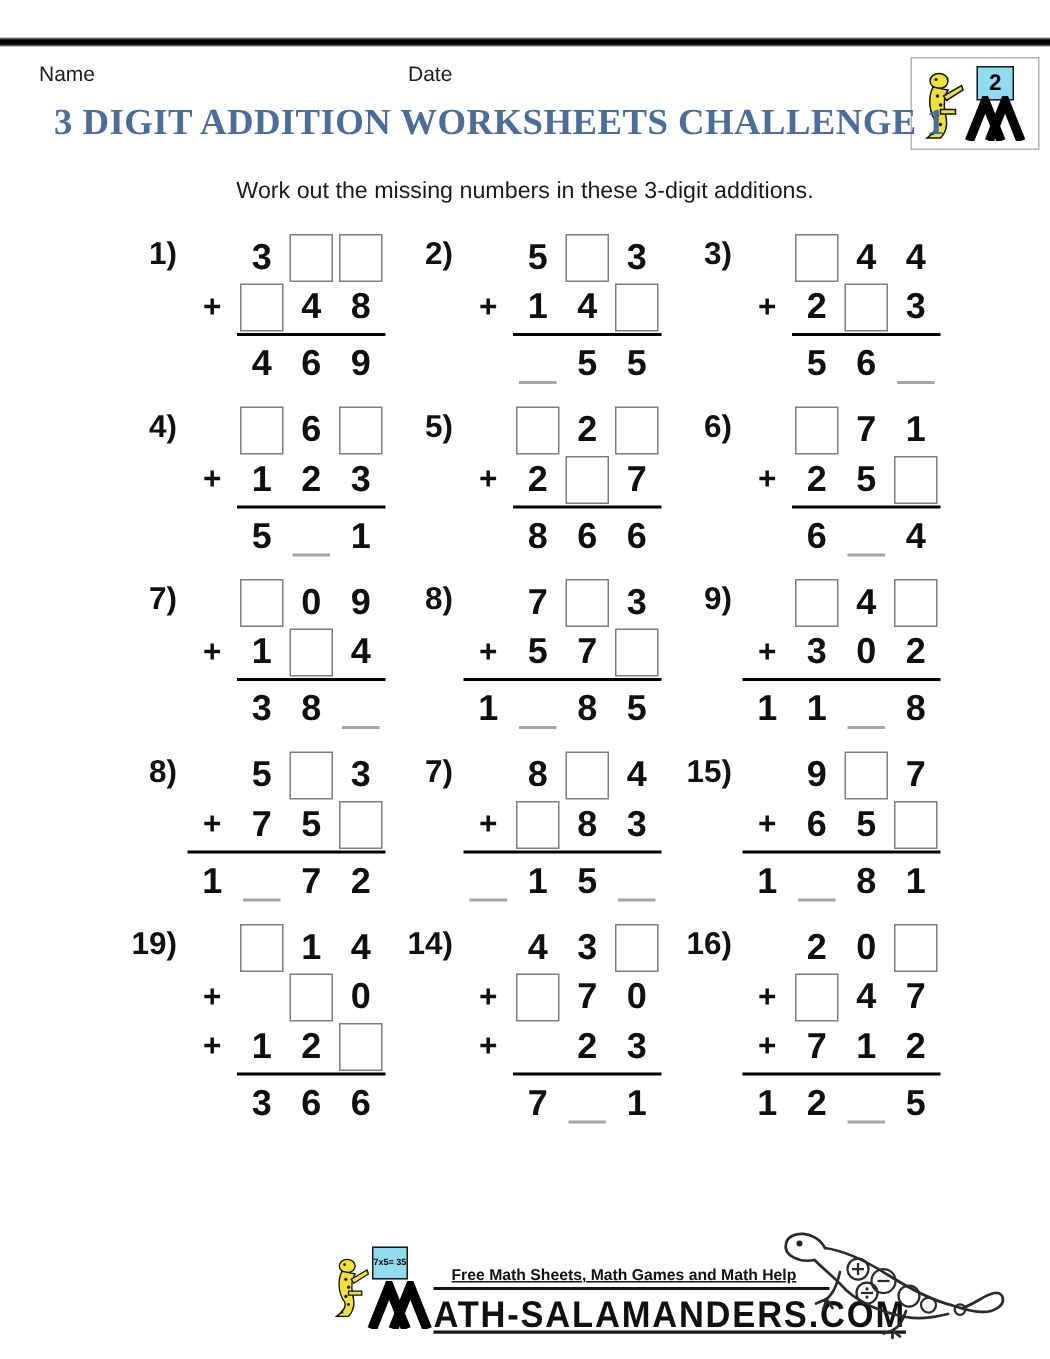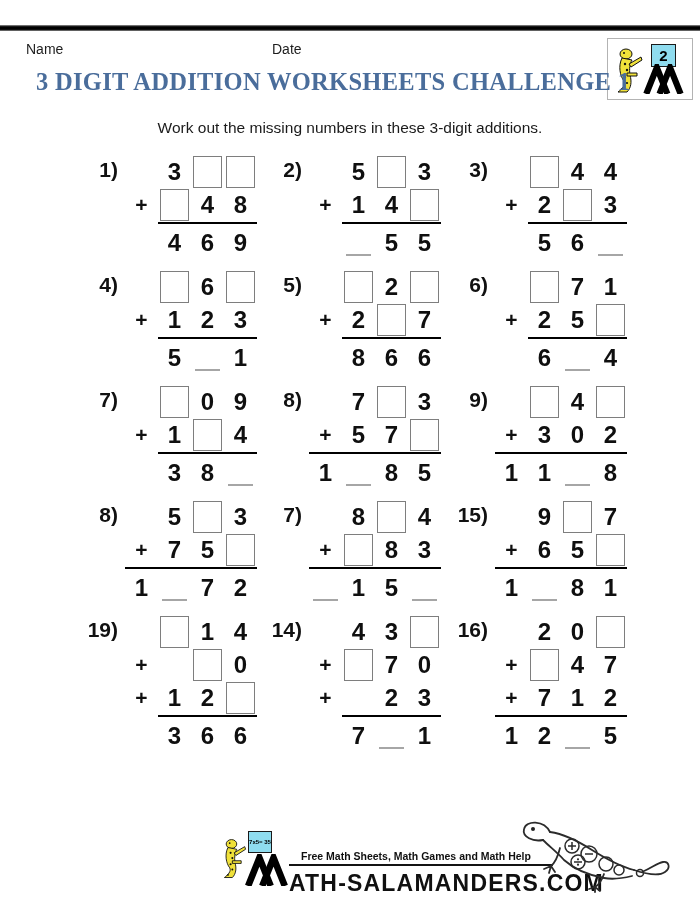--- a/index.html
+++ b/index.html
@@ -33,21 +33,21 @@
     padding-top:3px;margin-right:7px;color:#111;}
   .work{display:grid;grid-template-columns:repeat(4,33px);}
   .cell{width:33px;height:33px;display:flex;align-items:center;justify-content:center;
     font-size:24px;font-weight:bold;color:#0f0f0f;}
   .cell.plus{font-size:21px;}
   .cell .sq{width:27px;height:30px;border:1.4px solid #7e7e7e;background:#fff;}
   .cell.blank{align-items:flex-end;}
   .cell .dash{width:25px;height:0;border-bottom:2px solid #a6a6a6;margin-bottom:3px;}
   .sumline{height:0;border-top:2.3px solid #000;margin:1px 0 2px;}
 
-  .footer{position:absolute;left:220px;top:831px;display:flex;align-items:flex-end;}
+  .footer{position:absolute;left:220px;top:831px;display:flex;align-items:center;text-decoration:underline;}
   .flogo{position:relative;width:72px;height:64px;flex:none;}
   .flogo .board{position:absolute;left:28px;top:0;width:22px;height:20px;
     background:#8fdcef;border:1.2px solid #1a1a1a;display:flex;align-items:center;
     justify-content:center;font-size:6px;font-weight:bold;line-height:1;text-align:center;color:#000;}
   .flogo svg.sal{position:absolute;left:0;top:6px;}
   .flogo svg.m{position:absolute;left:24px;top:23px;}
   .ftext{margin-left:-3px;padding-top:7px;width:264px;}
   .tagline{font-size:10.5px;font-weight:bold;color:#101010;padding:0 0 2px 12px;white-space:nowrap;}
   .tagrule{height:2.5px;background:#141414;}
   .brand{font-size:23px;font-weight:bold;letter-spacing:1.2px;color:#101010;

